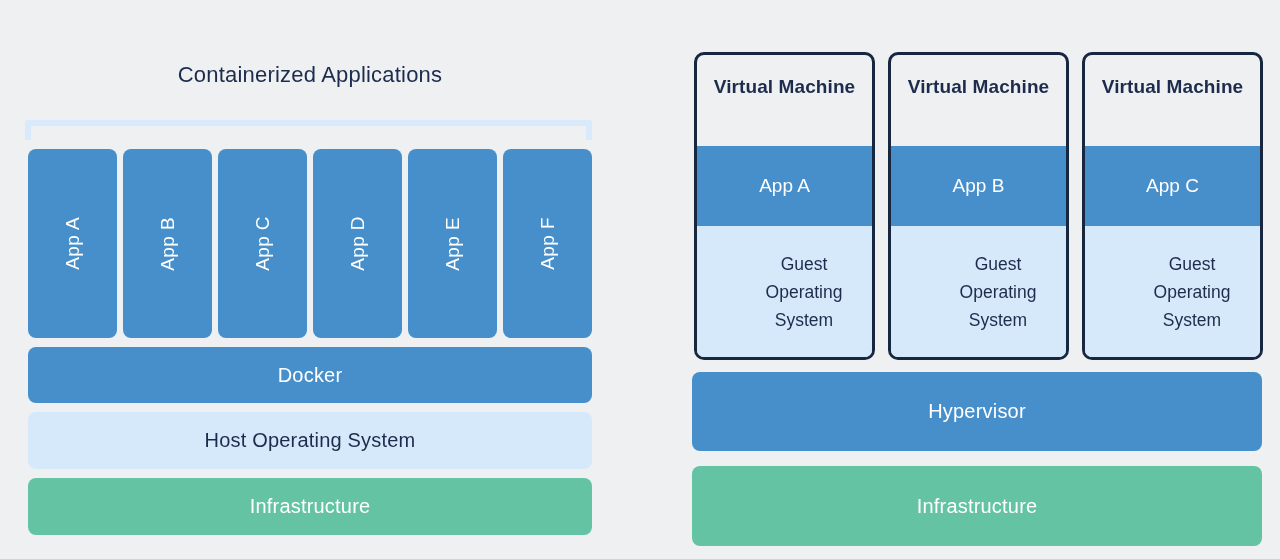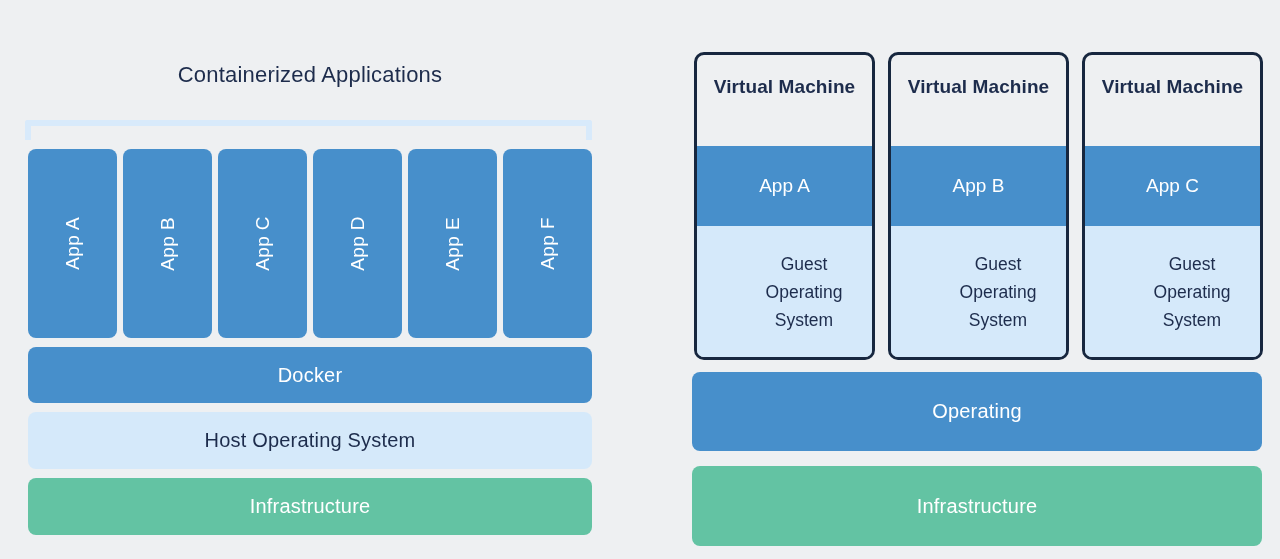--- a/index.html
+++ b/index.html
@@ -172,16 +172,16 @@
   </div>
 
   <div class="vm-box vm-box-3">
     <div class="vm-header">Virtual Machine</div>
     <div class="vm-app">App C</div>
     <div class="vm-guest">
       <span>Guest Operating System</span>
     </div>
   </div>
 
-  <div class="rlayer blue layer-hypervisor">Operating</div>
+  <div class="rlayer blue layer-hypervisor">Hypervisor</div>
   <div class="rlayer green layer-infra-right">Infrastructure</div>
 
 </div>
 
 </body></html>

